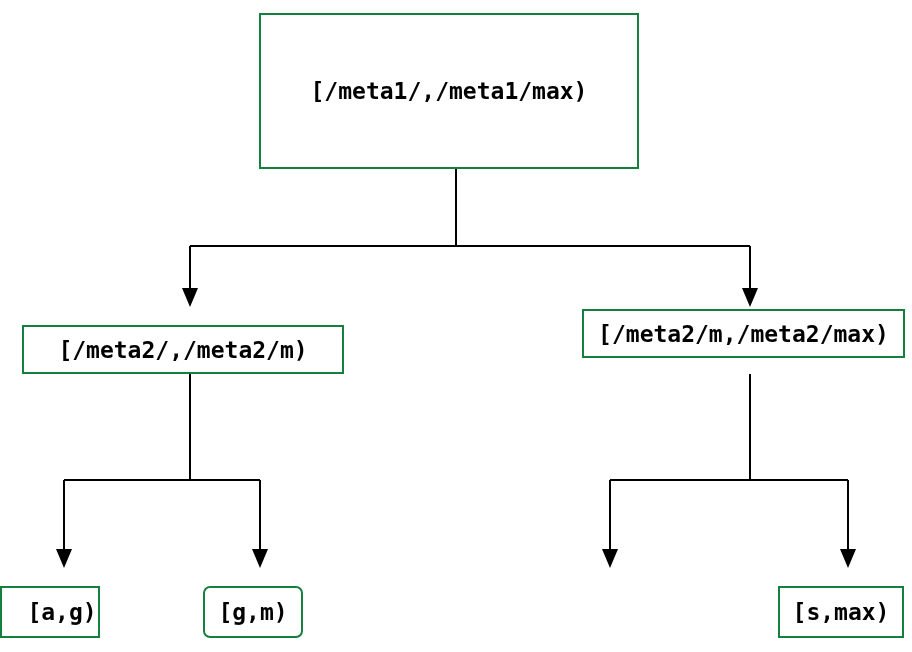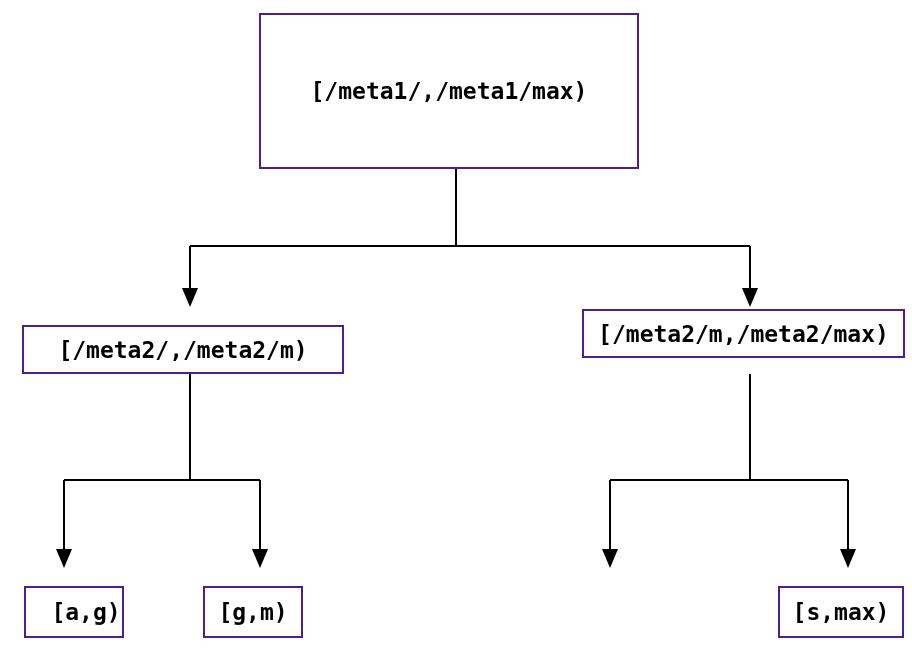--- a/index.html
+++ b/index.html
@@ -27,35 +27,35 @@
     stroke-width: 2;
     fill: none;
   }
   .edges polygon {
     fill: #000000;
     stroke: none;
   }
   .node {
     position: absolute;
     box-sizing: border-box;
-    border: 2px solid #4c1d95;
+    border: 2px solid #15803d;
     background: #ffffff;
     color: #000000;
     display: flex;
     align-items: center;
     justify-content: center;
     font-size: 23px;
     font-weight: bold;
     white-space: nowrap;
   }
   .node-root   { left: 259px; top: 13px;  width: 380px; height: 156px; }
   .node-l2l    { left: 22px;  top: 325px; width: 322px; height: 49px;  }
   .node-l2r    { left: 582px; top: 309px; width: 323px; height: 49px;  }
-  .node-leaf1  { left: 24px;   top: 586px; width: 100px; height: 52px; padding-left: 24px;  }
-  .node-leaf2  { left: 203px; top: 586px; width: 100px; height: 52px;  }
+  .node-leaf1  { left: 0;   top: 586px; width: 100px; height: 52px; padding-left: 24px;  }
+  .node-leaf2  { left: 203px; top: 586px; width: 100px; height: 52px; border-radius: 7px;  }
   .node-leaf3  { left: 553px; top: 586px; width: 100px; height: 52px;  }
   .node-leaf4  { left: 778px; top: 586px; width: 126px; height: 52px; text-align: center;  }
 </style>
 </head>
 <body>
 
 <div class="canvas">
 
   <svg class="edges" viewBox="0 0 912 652" xmlns="http://www.w3.org/2000/svg">
 

